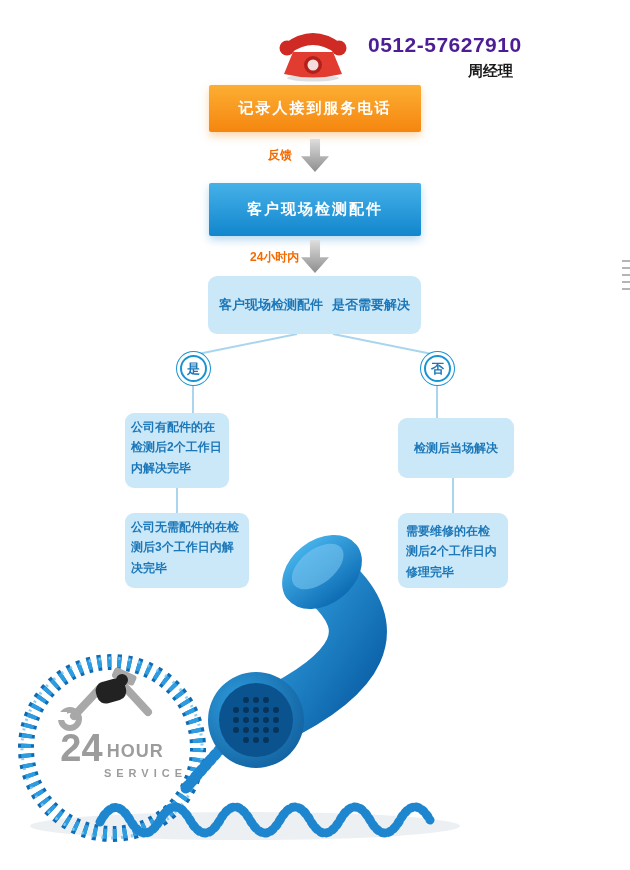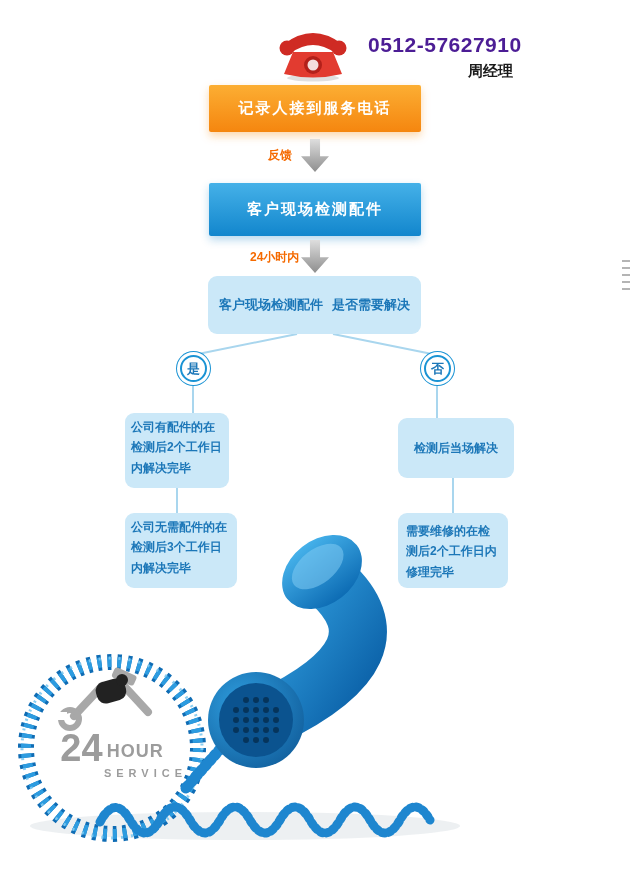--- a/index.html
+++ b/index.html
@@ -35,21 +35,21 @@
   .label-24h{left:250px;top:249px;}
 
   .node-circle{position:absolute;width:27px;height:27px;border-radius:50%;background:#fff;
        border:2px solid #1a93d4;box-shadow:0 0 0 3px #fff,0 0 0 4px #1a93d4;display:flex;
        align-items:center;justify-content:center;color:#1c77b8;font-weight:bold;font-size:13px;}
   .circle-yes{left:180px;top:355px;}
   .circle-no{left:424px;top:355px;}
 
   .result{font-size:12px;line-height:1.7;padding:4px 6px;}
   .yes-box1{left:125px;top:413px;width:104px;height:75px;}
-  .yes-box2{left:125px;top:513px;width:112px;height:75px;}
+  .yes-box2{left:125px;top:513px;width:124px;height:75px;}
   .no-box1{left:398px;top:418px;width:116px;height:60px;display:flex;align-items:center;
        justify-content:center;padding:0;font-size:12px;}
   .no-box2{left:398px;top:513px;width:110px;height:75px;padding:8px;}
 
   
   .badge-text{left:37px;top:731px;width:150px;text-align:right;color:#9c9c9c;}
   .badge-line1{display:flex;justify-content:center;align-items:flex-end;gap:4px;}
   .badge-24{font-size:38px;font-weight:bold;line-height:.9;}
   .badge-hour{font-size:18px;font-weight:bold;padding-bottom:3px;letter-spacing:1px;}
   .badge-service{font-size:11px;font-weight:bold;letter-spacing:5px;margin-top:2px;text-indent:5px;}

